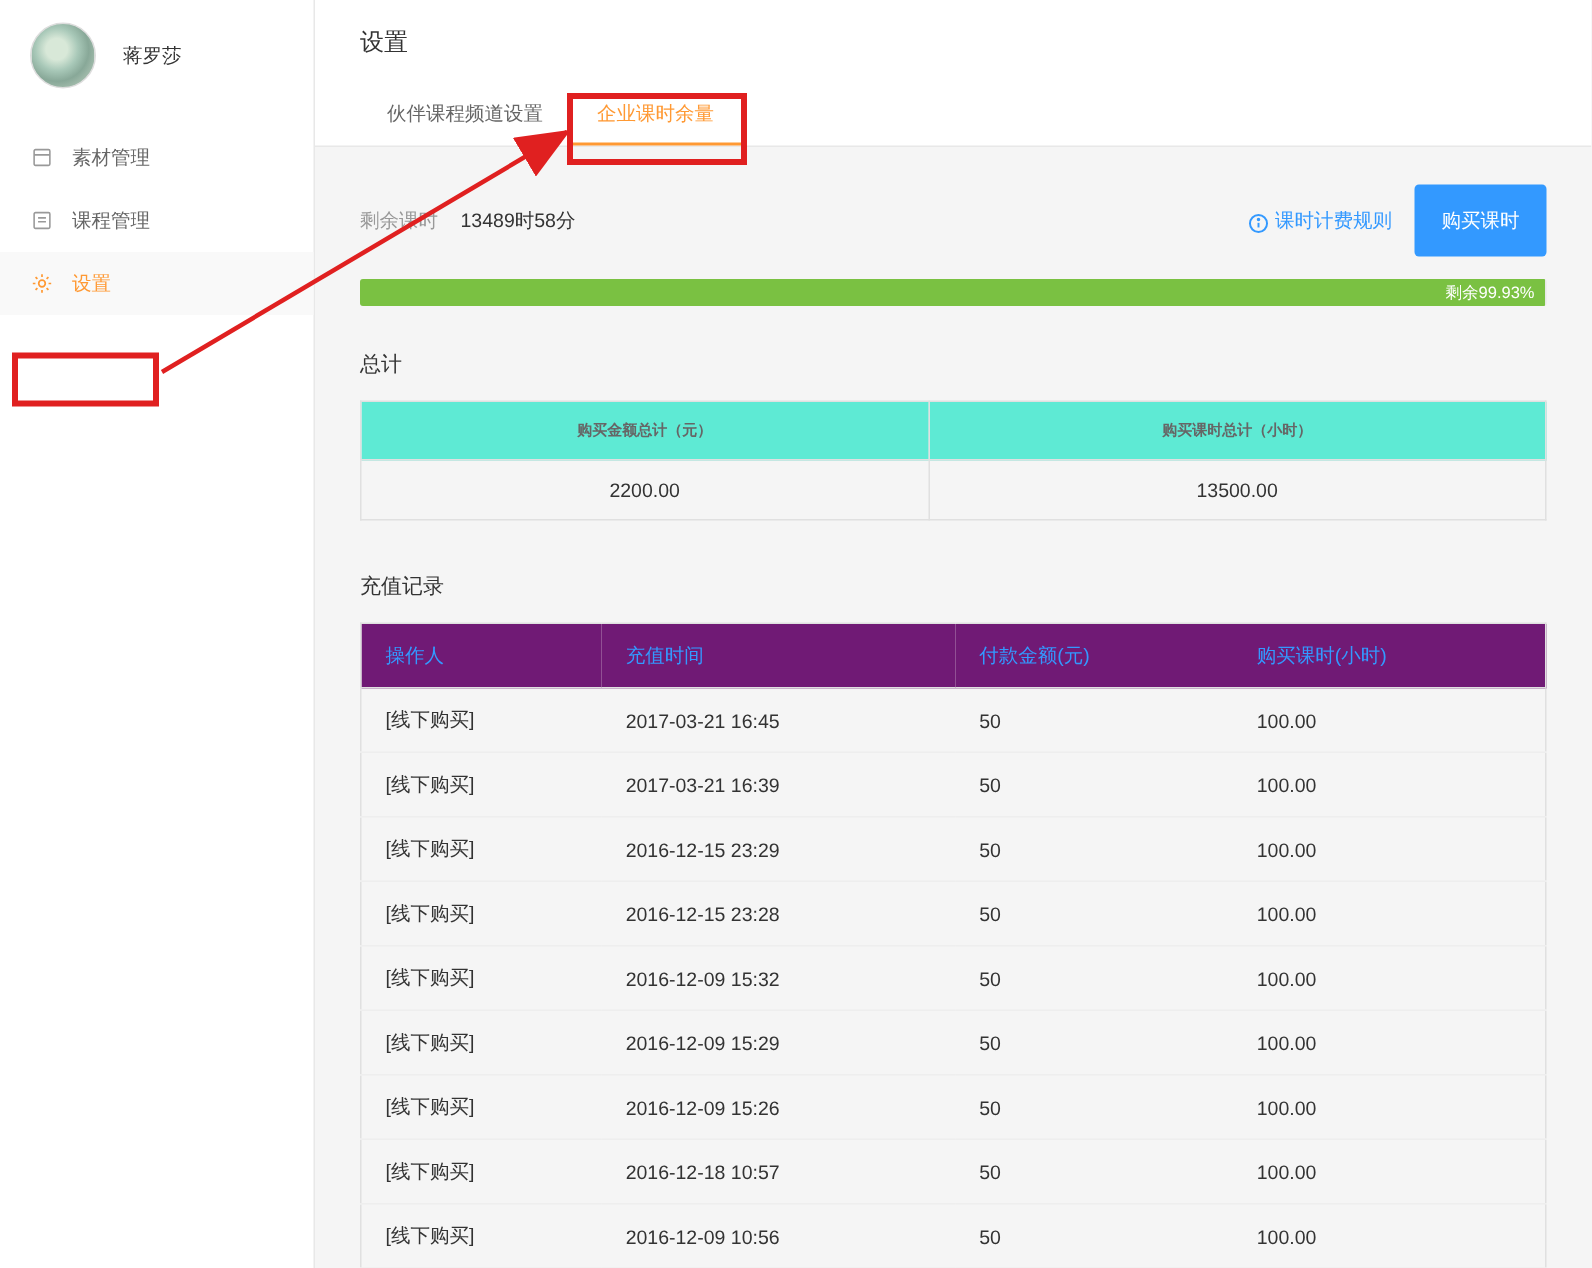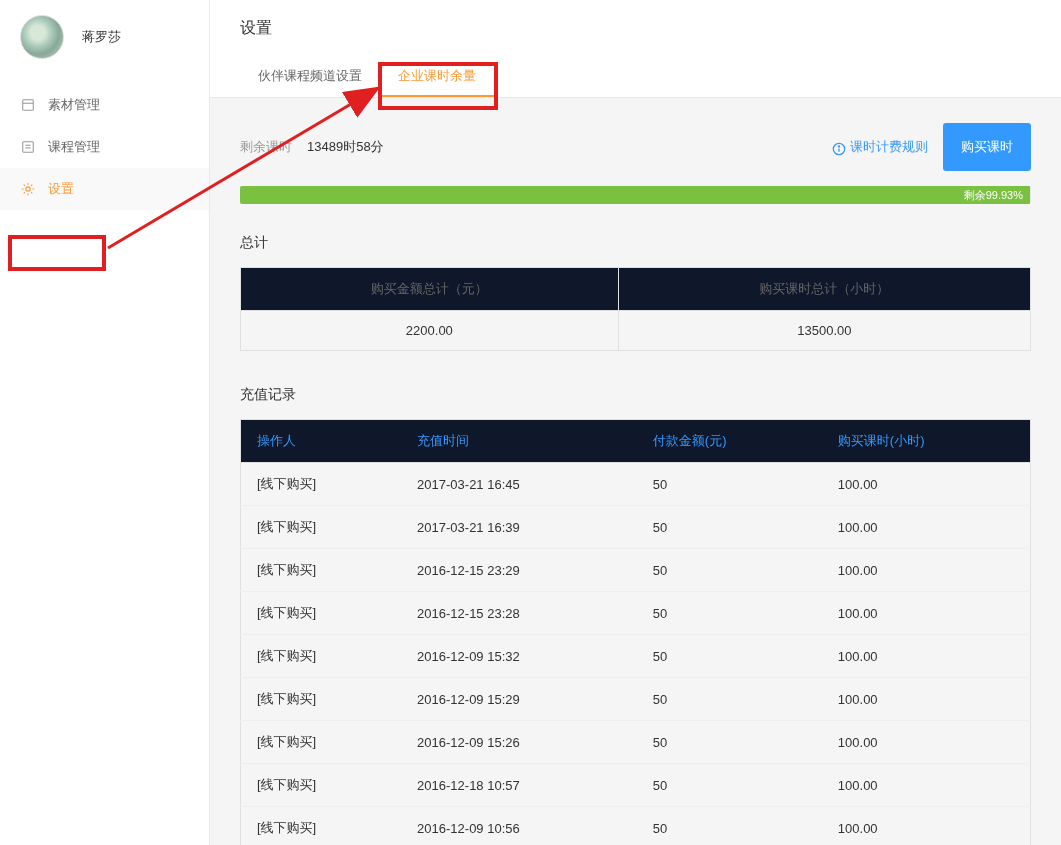--- a/index.html
+++ b/index.html
@@ -35,25 +35,25 @@
     .billing-link { color: #3399ff; cursor: pointer; margin-right: 15px; display: inline-flex; align-items: flex-end; gap: 4px; }
     .buy-btn { background: #3399ff; color: #fff; border: none; padding: 15px 18px; border-radius: 3px; cursor: pointer; font-size: 13px; }
     
     .progress-bar { width: 100%; height: 18px; background: #e8e8e8; border-radius: 2px; position: relative; margin-bottom: 30px; overflow: hidden; }
     .progress-fill { height: 100%; background: #7ac142; width: 99.93%; }
     .progress-text { position: absolute; right: 8px; top: 50%; transform: translateY(-50%); color: #fff; font-size: 11px; }
     
     .section-title { font-size: 14px; color: #333; margin-bottom: 15px; }
     
     .totals-table { width: 100%; border: 1px solid #e0e0e0; border-collapse: collapse; margin-bottom: 35px; }
-    .totals-table th { background: #0f172a; padding: 12px; text-align: center; font-weight: normal; color: #666; border: 1px solid #e0e0e0; font-size: 13px; }
+    .totals-table th { background: #5eead4; padding: 12px; text-align: center; font-weight: bold; color: #666; border: 1px solid #e0e0e0; font-size: 10px; }
     .totals-table td { padding: 12px; text-align: center; color: #333; border: 1px solid #e0e0e0; font-size: 13px; }
     
     .records-table { width: 100%; border: 1px solid #e0e0e0; border-collapse: collapse; margin-bottom: 20px; }
-    .records-table th { background: #0f172a; padding: 12px 16px; text-align: left; font-weight: normal; color: #3399ff; border-bottom: 1px solid #e0e0e0; font-size: 13px; }
+    .records-table th { background: #701a75; padding: 12px 16px; text-align: left; font-weight: normal; color: #3399ff; border-bottom: 1px solid #e0e0e0; font-size: 13px; }
     .records-table td { padding: 12px 16px; text-align: left; color: #333; border-bottom: 1px solid #eee; font-size: 13px; }
     .records-table tr:last-child td { border-bottom: none; }
     
     
     .annotation-box { position: absolute; border: 4px solid #e02020; pointer-events: none; }
     .annotation-arrow { position: absolute; pointer-events: none; }
     
     .svg-icon { width: 14px; height: 14px; }
   </style>
 </head>

